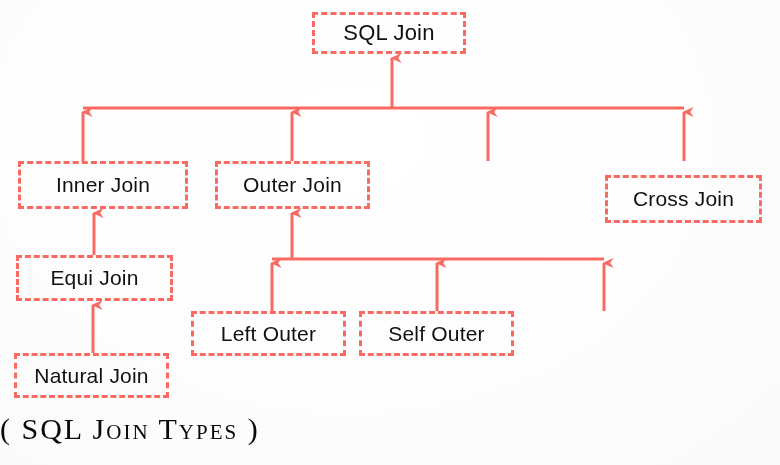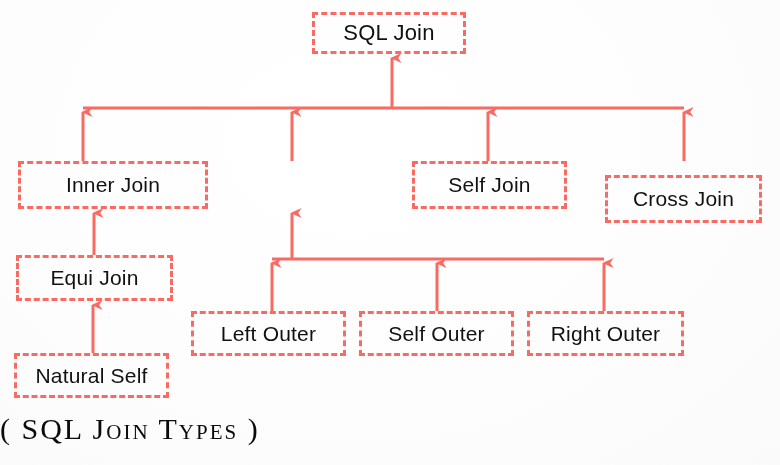--- a/index.html
+++ b/index.html
@@ -117,32 +117,31 @@
     <g>
       <line x1="437" y1="311" x2="437" y2="263" stroke="#f86a62" stroke-width="3" marker-end="url(#arrowUp)"></line>
     </g>
     <g>
       <line x1="604" y1="311" x2="604" y2="263" stroke="#f86a62" stroke-width="3" marker-end="url(#arrowUp)"></line>
     </g>
   </svg>
 
   <div class="node root" style="left:312px; top:12px; width:154px; height:42px;">SQL Join</div>
 
-  <div class="node" style="left:18px; top:161px; width:190px; height:48px;">Inner Join</div>
+  <div class="node" style="left:18px; top:161px; width:170px; height:48px;">Inner Join</div>
 
+  <div class="node" style="left:215px; top:161px; width:155px; height:48px;">Outer Join</div>
 
-  <div class="node" style="left:412px; top:161px; width:155px; height:48px;">Self Join</div>
 
   <div class="node" style="left:605px; top:175px; width:157px; height:48px;">Cross Join</div>
 
   <div class="node" style="left:191px; top:311px; width:155px; height:45px;">Left Outer</div>
 
   <div class="node" style="left:16px; top:255px; width:157px; height:46px;">Equi Join</div>
 
   <div class="node" style="left:359px; top:311px; width:155px; height:45px;">Self Outer</div>
 
-  <div class="node" style="left:527px; top:311px; width:157px; height:45px;">Right Outer</div>
 
-  <div class="node" style="left:14px; top:353px; width:155px; height:45px;">Natural Self</div>
+  <div class="node" style="left:14px; top:353px; width:155px; height:45px;">Natural Join</div>
 
   <div class="caption">( SQL Join Types )</div>
 
 </div>
 
 </body></html>

